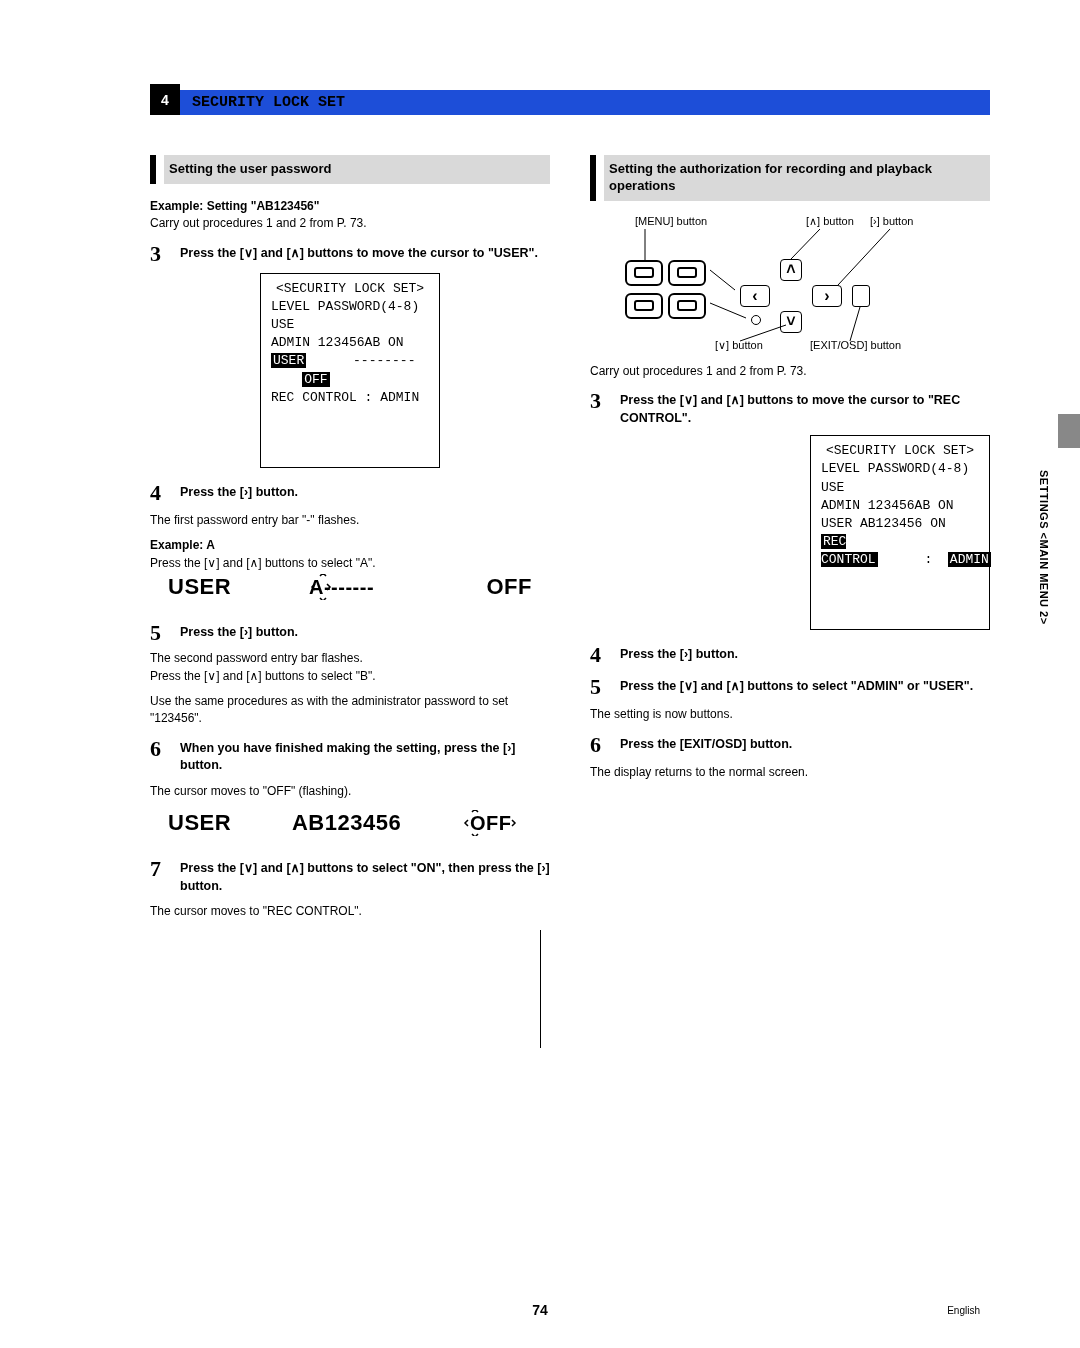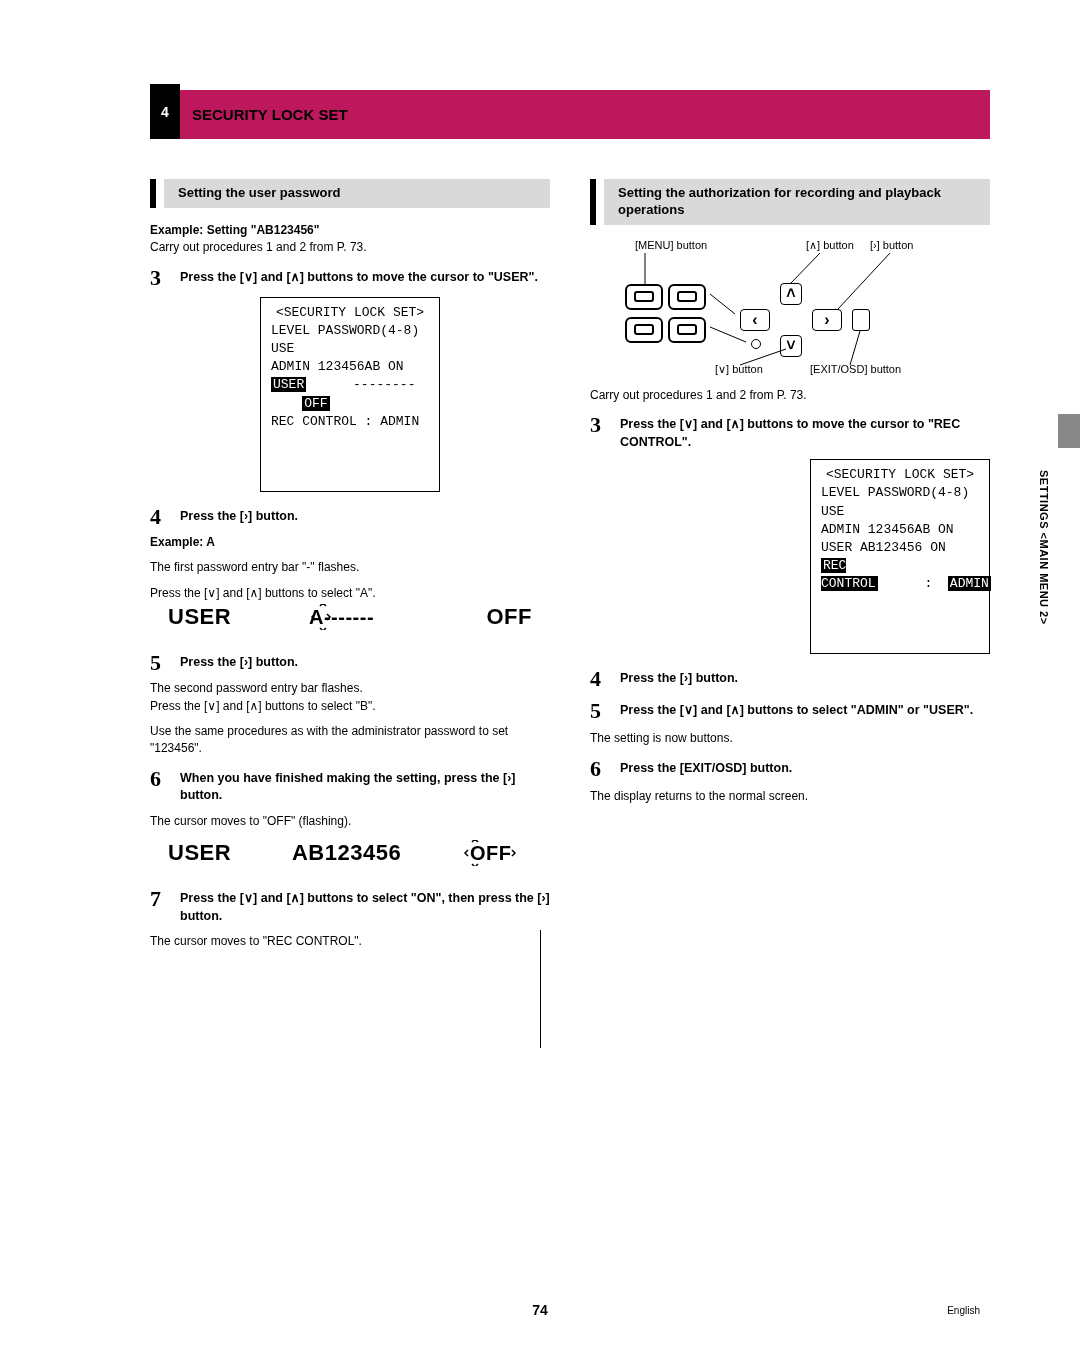--- a/index.html
+++ b/index.html
@@ -31,24 +31,25 @@
     width: 30px;
     display: flex;
     align-items: center;
     justify-content: center;
     font-weight: bold;
     font-size: 14px;
     margin-top: -6px;
   }
   .title-text {
     flex: 1;
-    background: #be185d;
-    padding: 16px 12px;
+    background: #1d4ed8;
+    padding: 4px 12px;
     font-weight: bold;
     font-size: 15px;
+    font-family: Liberation Mono, monospace;
   }
   .columns {
     display: flex;
     gap: 40px;
   }
   .col {
     flex: 1;
     min-width: 0;
   }
   .section-hdr {
@@ -57,21 +58,21 @@
     margin-bottom: 14px;
   }
   .section-hdr .bar {
     width: 6px;
     background: #000;
     margin-right: 8px;
   }
   .section-hdr .label {
     flex: 1;
     background: #d9d9d9;
-    padding: 6px 14px;
+    padding: 6px 5px;
     font-weight: bold;
     font-size: 13px;
     line-height: 1.3;
   }
   .body-text {
     font-size: 12px;
     line-height: 1.45;
   }
   .bold { font-weight: bold; }
   .step {
@@ -253,23 +254,23 @@
         <div>
           <span class="osd-hl">USER</span>&nbsp;&nbsp;&nbsp;&nbsp;&nbsp;&nbsp;<span>--------</span>&nbsp;&nbsp;&nbsp;&nbsp;<span class="osd-hl">OFF</span>
         </div>
         <div>REC CONTROL       :   ADMIN</div>
       </div>
 
       <div class="step">
         <div class="step-num">4</div>
         <div class="step-text">Press the [›] button.</div>
       </div>
+      <div class="body-text note-blk">The first password entry bar "-" flashes.</div>
+
       <div class="body-text bold">Example: A</div>
-
-      <div class="body-text note-blk">The first password entry bar "-" flashes.</div>
       <div class="body-text">Press the [∨] and [∧] buttons to select "A".</div>
 
       <div class="disp-row">
         <span>USER</span>
         <span class="small-arrows">
           <svg width="100" height="26" viewBox="0 0 100 26">
             <text x="0" y="20" font-size="20" font-weight="bold">A-------</text>
             <path d="M7,2 l3,-3 l3,3 M7,24 l3,3 l3,-3 M-4,13 l-4,0 M2,10 l-3,3 l3,3" stroke="#000" fill="none" stroke-width="1.5" transform="translate(4,0)"></path>
             <path d="M14,10 l3,3 l-3,3" stroke="#000" fill="none" stroke-width="1.5" transform="translate(4,0)"></path>
           </svg>

